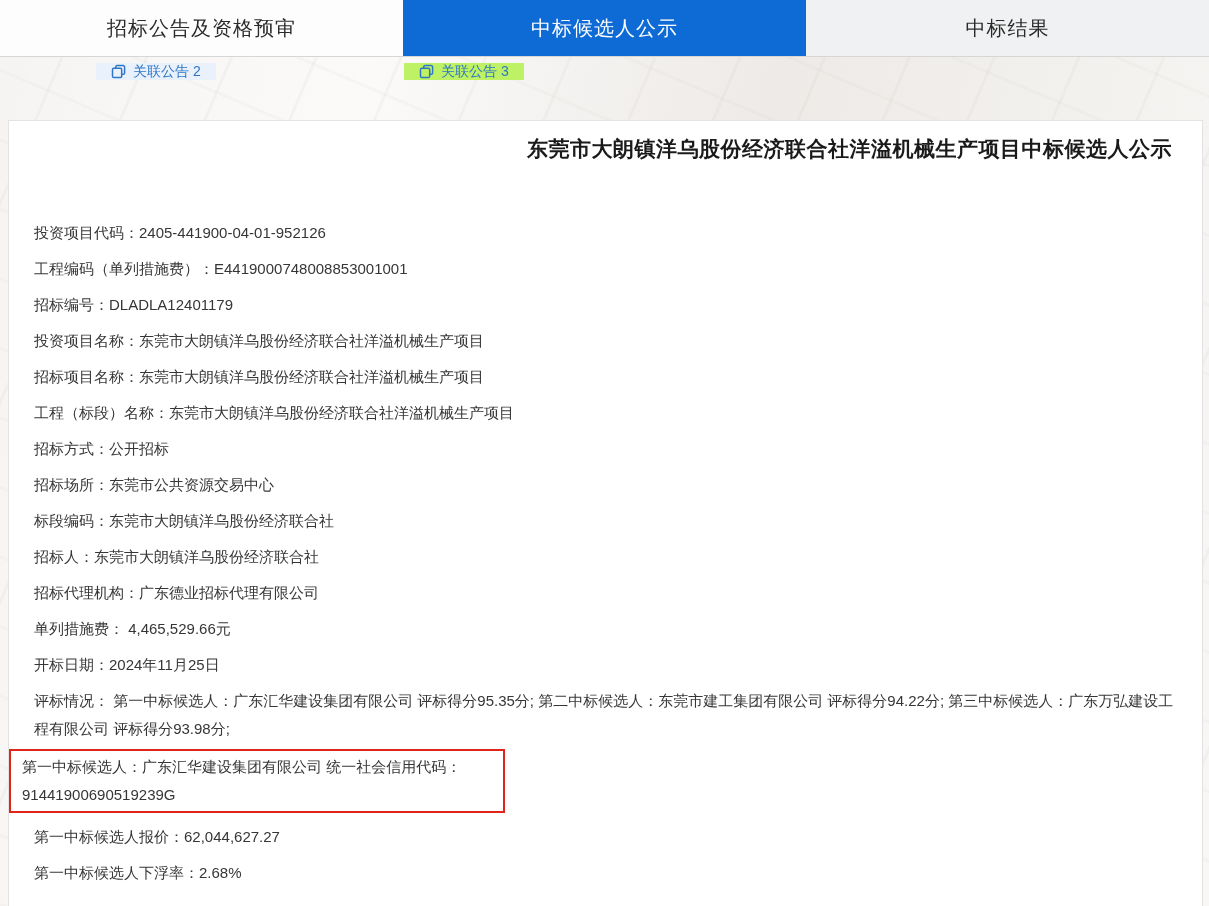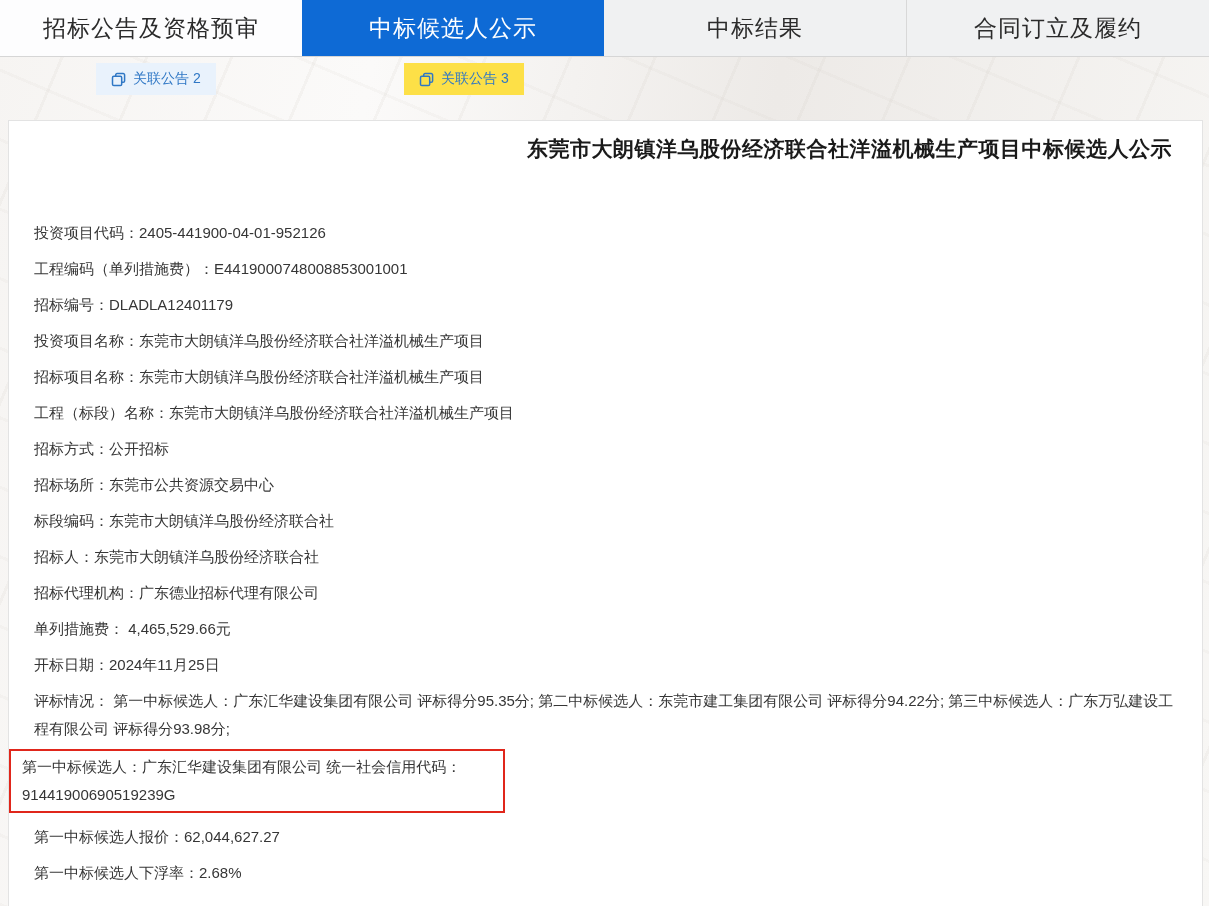--- a/index.html
+++ b/index.html
@@ -11,28 +11,28 @@
       repeating-linear-gradient(23deg, rgba(205,199,191,.10) 0 3px, rgba(255,255,255,0) 3px 64px),
       linear-gradient(100deg,#f6f4f2 0%,#fbfaf9 28%,#edeae7 58%,#f8f7f5 100%);
   }
   
   .tabbar{
     position:absolute;top:0;left:0;right:0;height:56px;display:flex;
     background:#f0f1f2;border-bottom:1px solid #d6d6d6;z-index:3;
   }
   .tab{
     flex:1 1 0;display:flex;align-items:center;justify-content:center;
-    font-size:23px;color:#2b2b2b;cursor:pointer;user-select:none;letter-spacing:1px;
+    font-size:20px;color:#2b2b2b;cursor:pointer;user-select:none;letter-spacing:1px;
   }
   .tab.first{background:#fdfdfe;}
   .tab.active{background:var(--active-tab,#0e6ad5);color:#ffffff;}
   .tab.last{border-left:1px solid #d8d8d8;}
   
   .badge{
-    position:absolute;top:63px;height:32px;z-index:4;
+    position:absolute;top:63px;height:17px;z-index:4;
     display:inline-flex;align-items:center;gap:7px;padding:0 15px;
     background:#e9f2fc;color:#2f77c5;font-size:14px;cursor:pointer;user-select:none;
   }
   .badge svg{display:block;}
   #badge1{left:96px;}
   #badge2{left:404px;}
   
   .card{
     position:absolute;top:120px;left:8px;right:6px;bottom:0;
     background:#ffffff;border:1px solid #e3e3e3;border-bottom:none;
@@ -54,33 +54,32 @@
     line-height:28px;
   }
 </style>
 </head>
 <body style="--active-tab: #0e6ad5; --highlight: #e0261b;">
 
 <div class="tabbar">
   <div class="tab first">招标公告及资格预审</div>
   <div class="tab active">中标候选人公示</div>
   <div class="tab">中标结果</div>
-  <div class="tab last">合同订立及履约</div>
 </div>
 
 <div class="badge" id="badge1" style="background: rgb(233, 242, 252); color: rgb(47, 119, 197);">
   <span>
     <svg width="15" height="15" viewBox="0 0 16 16">
       <rect x="1.6" y="4.6" width="9.8" height="9.8" rx="1.4" fill="none" stroke="currentColor" stroke-width="1.6"></rect>
       <path d="M5 4.4V3.1A1.5 1.5 0 0 1 6.5 1.6H13a1.5 1.5 0 0 1 1.5 1.5v6.4A1.5 1.5 0 0 1 13 11h-1.3" fill="none" stroke="currentColor" stroke-width="1.6"></path>
     </svg>
   </span>
   <span>关联公告 2</span>
 </div>
-<div class="badge" id="badge2" style="background: #fde047; color: rgb(47, 119, 197);">
+<div class="badge" id="badge2" style="background: #bef264; color: rgb(47, 119, 197);">
   <span>
     <svg width="15" height="15" viewBox="0 0 16 16">
       <rect x="1.6" y="4.6" width="9.8" height="9.8" rx="1.4" fill="none" stroke="currentColor" stroke-width="1.6"></rect>
       <path d="M5 4.4V3.1A1.5 1.5 0 0 1 6.5 1.6H13a1.5 1.5 0 0 1 1.5 1.5v6.4A1.5 1.5 0 0 1 13 11h-1.3" fill="none" stroke="currentColor" stroke-width="1.6"></path>
     </svg>
   </span>
   <span>关联公告 3</span>
 </div>
 
 <div class="card">

